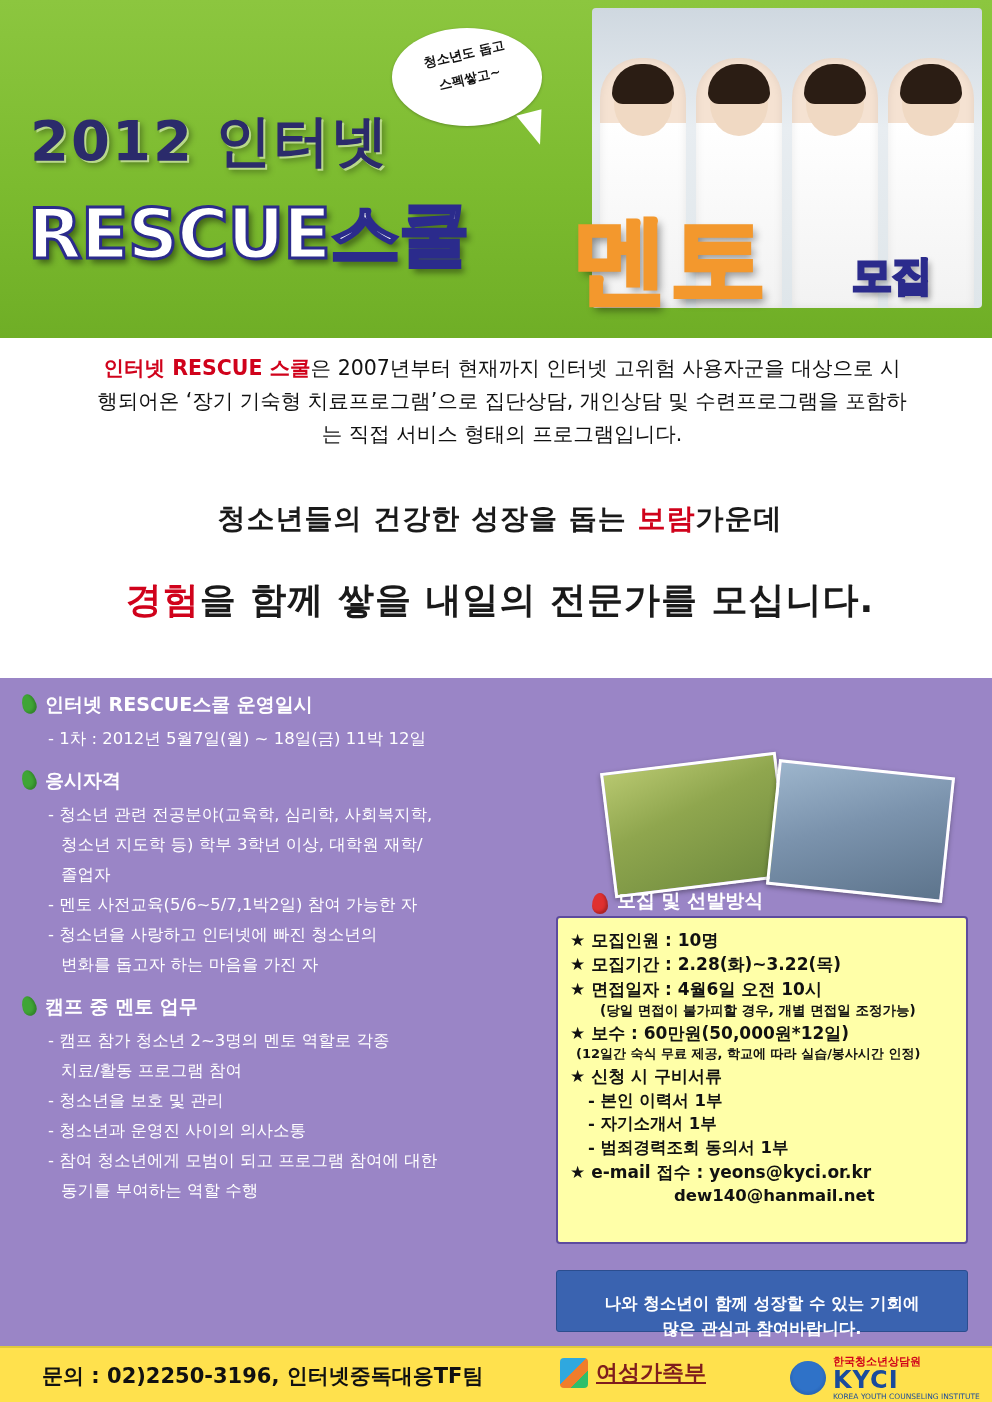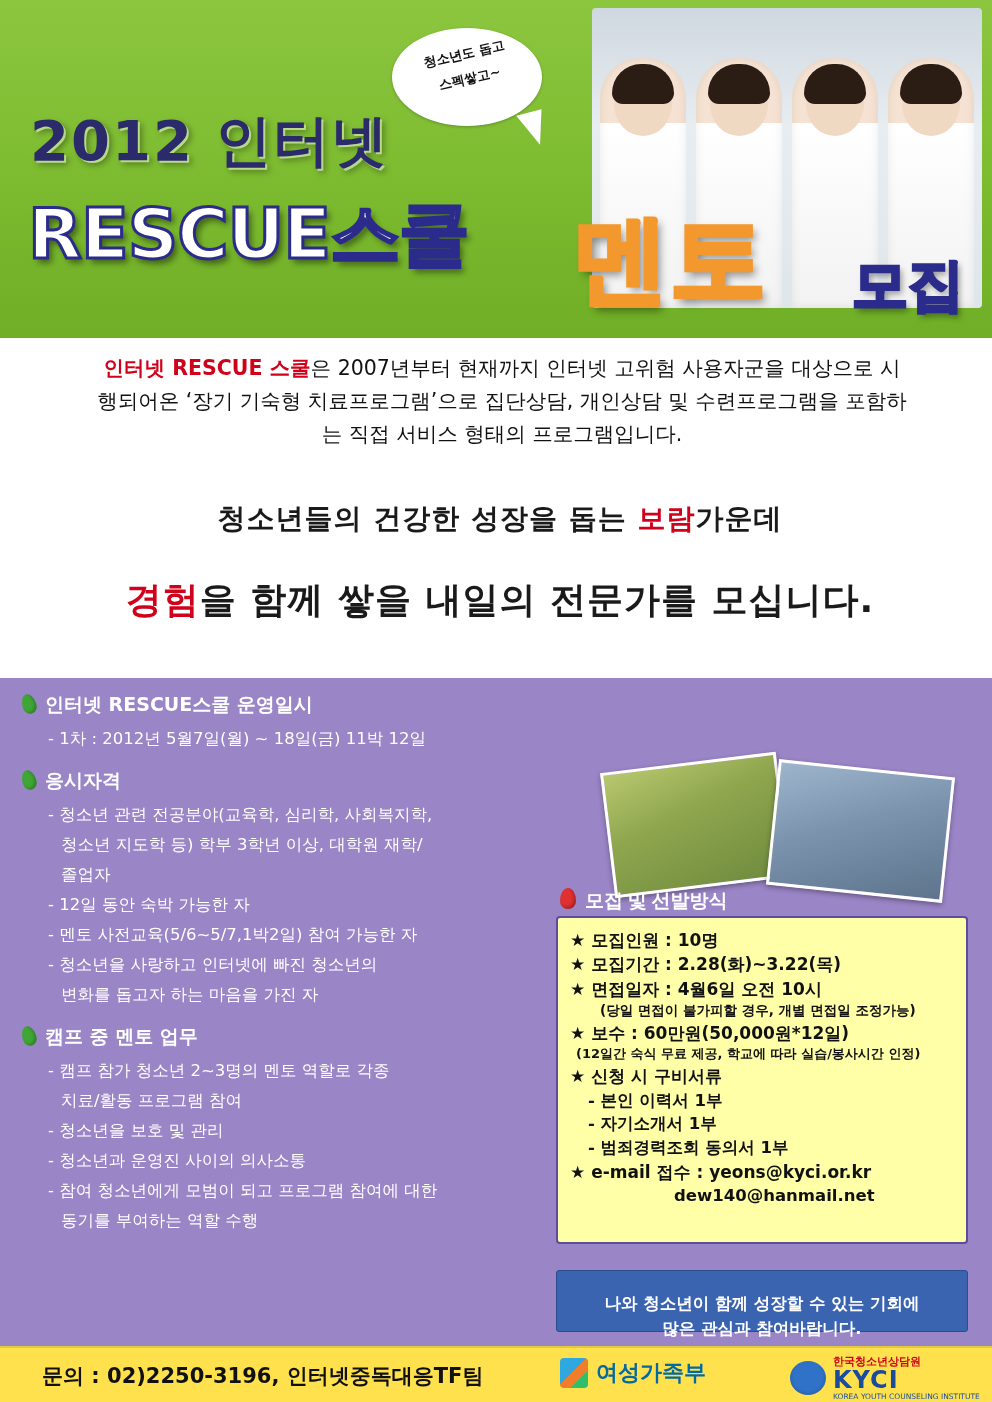--- a/index.html
+++ b/index.html
@@ -72,21 +72,21 @@
   }
   .title3{
     position:absolute;left:572px;top:196px;z-index:7;
     font-size:96px;font-weight:bold;color:#ffffff;
     -webkit-text-stroke:4px #f3982d;
     text-shadow:4px 5px 8px rgba(0,0,0,.45);
     letter-spacing:2px;
   }
   .title4{
     position:absolute;left:852px;top:248px;z-index:7;
-    font-size:56px;font-weight:bold;color:#ffffff;
+    font-size:40px;font-weight:bold;color:#ffffff;
     -webkit-text-stroke:3px #2b2b8c;
     text-shadow:3px 4px 6px rgba(0,0,0,.45);
   }
 
   
   .intro{
     position:absolute;left:0;top:338px;width:992px;height:340px;background:#fff;
   }
   .intro-p{
     position:absolute;left:96px;top:14px;width:812px;
@@ -129,21 +129,21 @@
     border:3px solid #fff;box-shadow:0 2px 5px rgba(0,0,0,.35);overflow:hidden;
   }
   .photo-b{
     position:absolute;left:772px;top:90px;width:171px;height:120px;
     background:linear-gradient(160deg,#9db5cc 0%,#7b93ad 45%,#5d748c 100%);
     transform:rotate(6deg);
     border:3px solid #fff;box-shadow:0 2px 5px rgba(0,0,0,.35);overflow:hidden;
   }
 
   
-  .rec-head{position:absolute;left:560px;top:210px;display:flex;align-items:flex-start;font-family:Liberation Serif, serif;}
+  .rec-head{position:absolute;left:592px;top:210px;display:flex;align-items:flex-end;}
   .drop{
     width:16px;height:21px;background:#e03030;border-radius:50% 50% 50% 50%/62% 62% 38% 38%;
     margin-right:9px;box-shadow:inset -2px -2px 3px rgba(0,0,0,.25);
   }
   .rec-head .t{font-size:19px;font-weight:bold;color:#fff;}
 
   .yellowbox{
     position:absolute;left:556px;top:238px;width:412px;height:328px;
     background:#ffffa8;border:2px solid #5d4b9e;border-radius:4px;
     padding:10px 10px 0 12px;box-sizing:border-box;
@@ -167,21 +167,21 @@
     border-top:2px solid #e0c93c;
   }
   .foot-txt{
     position:absolute;left:42px;top:14px;font-size:21px;font-weight:bold;color:#111;
   }
   .logo1{position:absolute;left:560px;top:10px;display:flex;align-items:center;}
   .logo1 .mark{
     width:28px;height:30px;margin-right:8px;border-radius:4px;
     background:linear-gradient(135deg,#2fa8df 0%,#2fa8df 45%,#f07d2b 45%,#f07d2b 70%,#2fbf6a 70%);
   }
-  .logo1 .tx{font-size:22px;font-weight:bold;color:#0369a1;}
+  .logo1 .tx{font-size:22px;font-weight:bold;color:#7f1d1d;text-decoration:underline;}
   .logo2{position:absolute;left:790px;top:8px;display:flex;align-items:center;}
   .logo2 .mark{
     width:36px;height:34px;margin-right:7px;border-radius:50%;
     background:radial-gradient(circle at 50% 45%,#2f72c8 0%,#2f72c8 55%,#1d4f96 100%);
   }
   .logo2 .tx{line-height:1.05;}
   .logo2 .t1{font-size:11px;color:#d0021b;font-weight:bold;}
   .logo2 .t2{font-size:24px;color:#1a4b9c;font-weight:bold;letter-spacing:1px;}
   .logo2 .t3{font-size:7.5px;color:#1a4b9c;}
 </style>
@@ -250,21 +250,20 @@
       </div>
 
       <div class="h-item">
         <div class="leaf"></div>
         <div class="h-txt">응시자격</div>
       </div>
       <div class="sub">
         <span class="ln">- 청소년  관련  전공분야(교육학,  심리학,  사회복지학,</span>
         <span class="ln ind">청소년  지도학  등) 학부  3학년  이상, 대학원  재학/</span>
         <span class="ln ind">졸업자</span>
-        <span class="ln">- 12일 동안 숙박 가능한 자</span>
         <span class="ln">- 멘토 사전교육(5/6~5/7,1박2일) 참여 가능한 자</span>
         <span class="ln">- 청소년을 사랑하고 인터넷에 빠진 청소년의</span>
         <span class="ln ind">변화를 돕고자 하는 마음을 가진 자</span>
       </div>
 
       <div class="h-item">
         <div class="leaf"></div>
         <div class="h-txt">캠프 중 멘토 업무</div>
       </div>
       <div class="sub">

